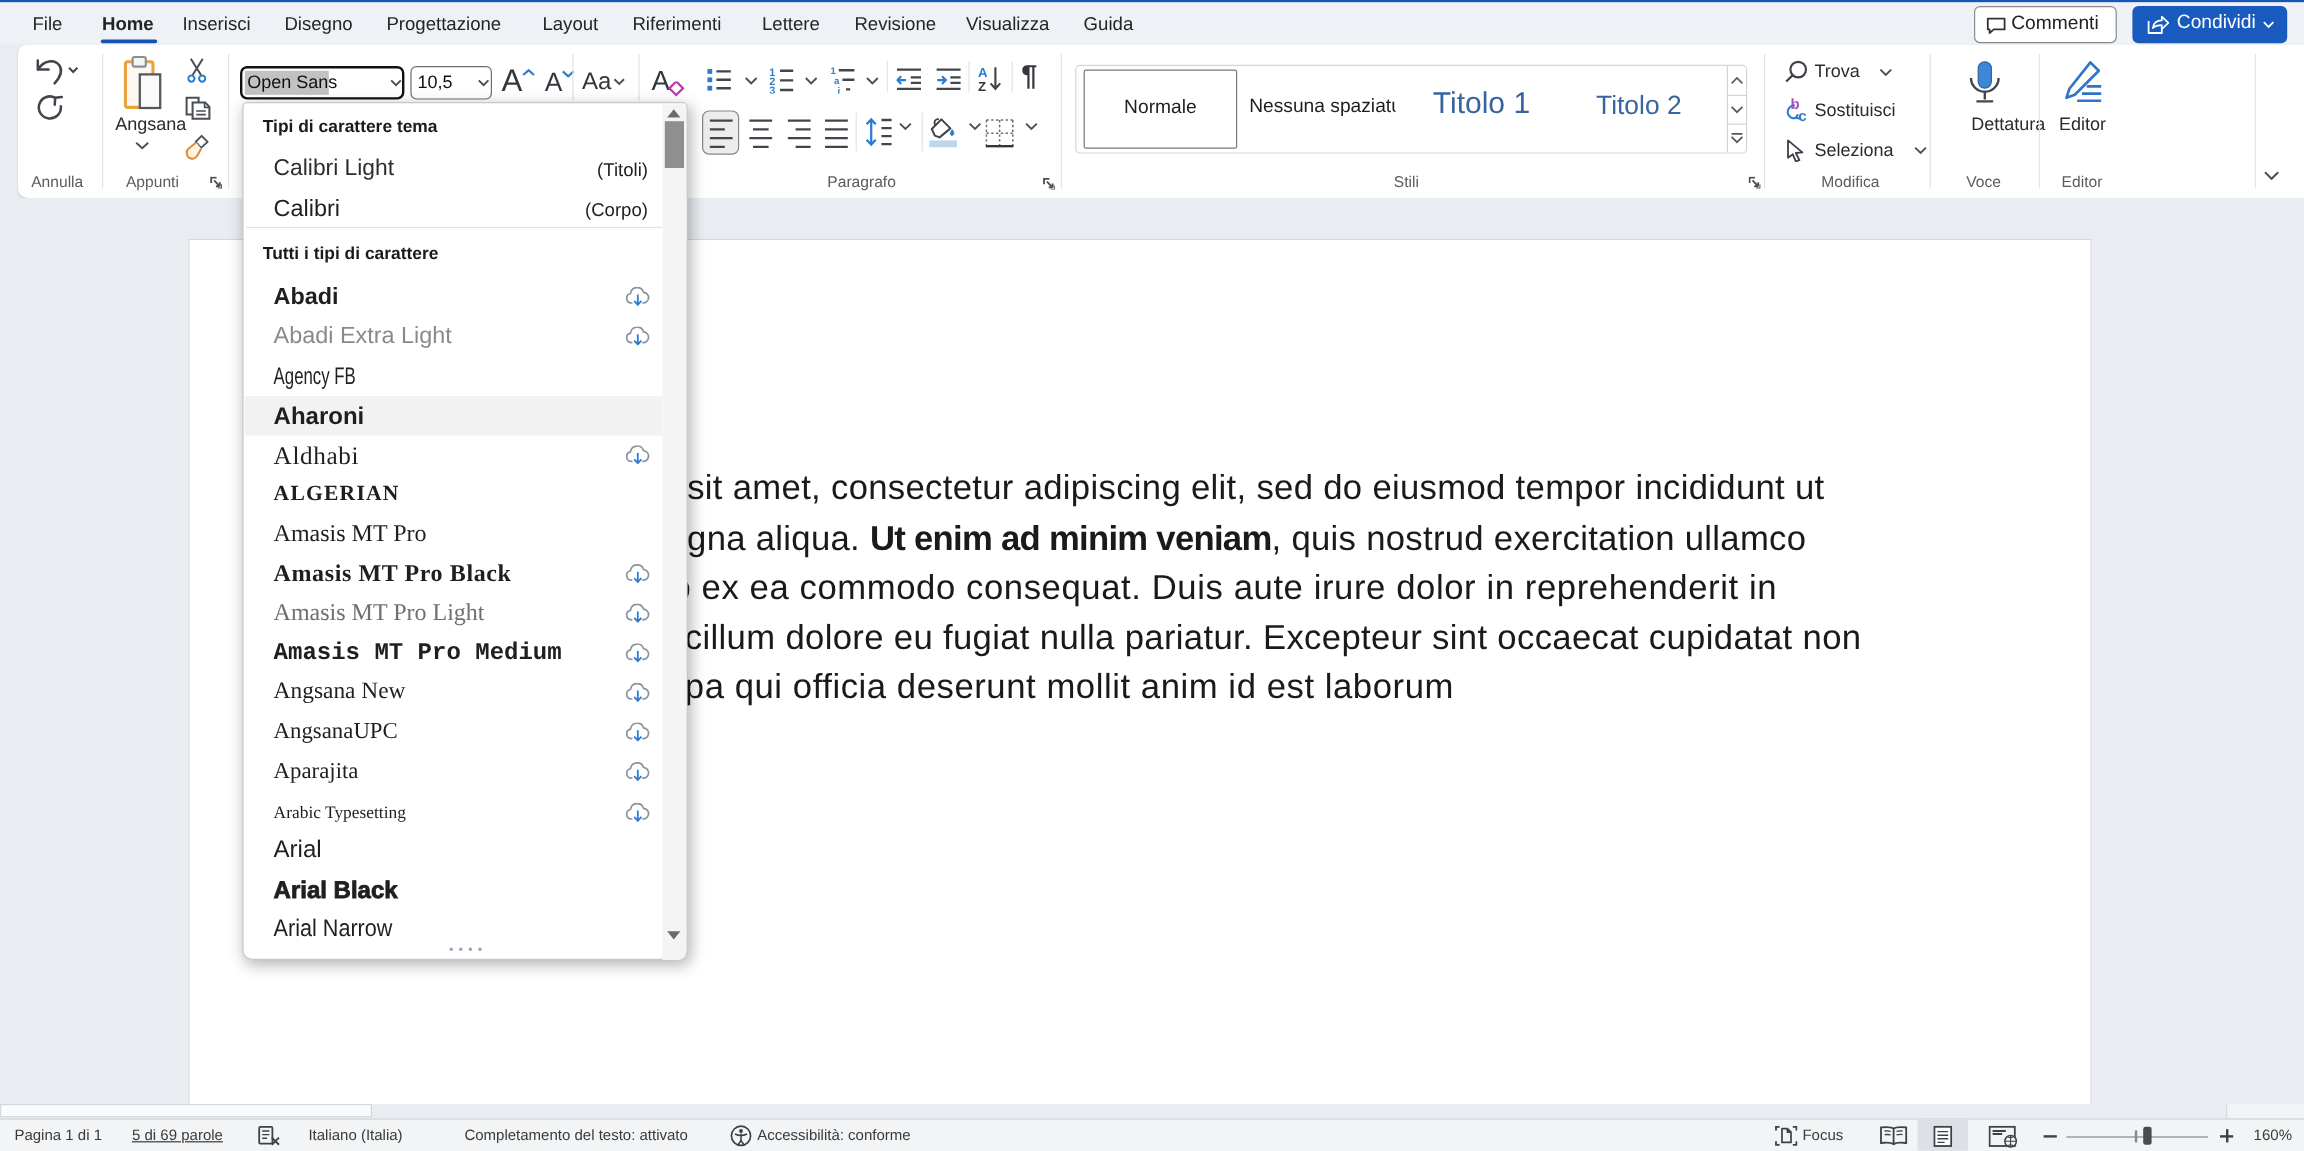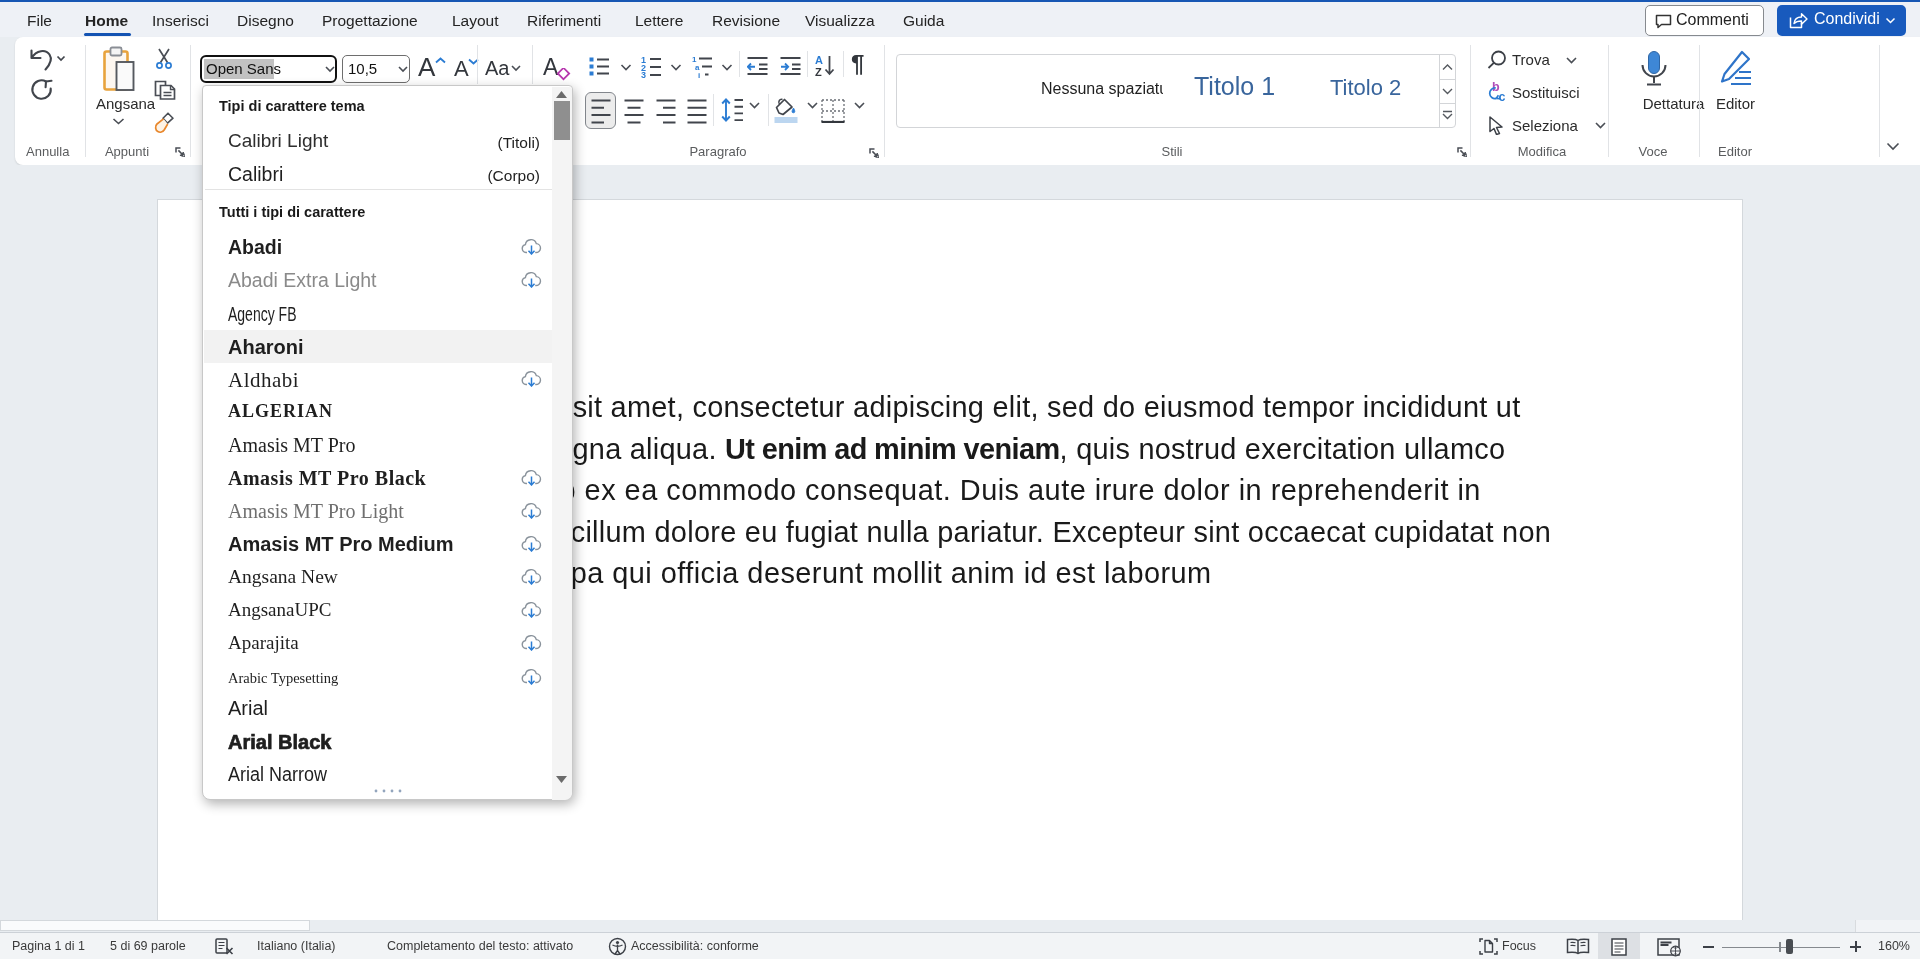--- a/index.html
+++ b/index.html
@@ -233,20 +233,23 @@
     </svg>
   <span class="glabel" style="left:668px; top:107px; width:70px; text-align:center;">Paragrafo</span>
   <svg class="abs" style="left:854px; top:111px;" width="10" height="10" viewBox="0 0 10 10">
     <path d="M1 5.5 V1 H5.5" fill="none" stroke="#4a4e55" stroke-width="1.5"></path>
     <path d="M3.4 3.4 L8.2 8.2 M8.2 8.2 V4.9 M8.2 8.2 H4.9" fill="none" stroke="#4a4e55" stroke-width="1.5"></path>
     <path d="M10 6.5 V10 H6.5" fill="none" stroke="#4a4e55" stroke-width="1.5"></path>
   </svg>
   <div class="vsep" style="left:869px;"></div>
 
   <div class="abs" style="left:881px; top:17px; width:560px; height:74px; background:#fff; border:1px solid #d3d5d8; border-radius:4px;">
+    <div class="abs" style="left:6px; top:3px; width:128px; height:66px; background:#fff; border:1.5px solid #76797e; border-radius:2px;">
+      <span class="abs" style="left:0; top:22px; width:126px; text-align:center; font-size:16px; color:#1f1f1f;">Normale</span>
+    </div>
     <div class="abs" style="left:143px; top:3px; width:123px; height:66px; overflow:hidden;">
       <span class="abs" style="left:1px; top:22px; font-size:16px; color:#1f1f1f; white-space:nowrap;">Nessuna spaziatu</span>
     </div>
     <span class="abs" style="left:297px; top:17px; font-size:25px; color:#39659c;">Titolo 1</span>
     <span class="abs" style="left:433px; top:20px; font-size:22px; color:#39659c;">Titolo 2</span>
     <div class="abs" style="left:542px; top:0; width:1px; height:72px; background:#d3d5d8;"></div>
     <div class="abs" style="left:543px; top:24px; width:15px; height:1px; background:#d3d5d8;"></div>
     <div class="abs" style="left:543px; top:48px; width:15px; height:1px; background:#d3d5d8;"></div>
     <svg class="abs" style="left:545px; top:9px;" width="11" height="7" viewBox="0 0 11 7">
         <path d="M1 5.5 L5.5 1 L10 5.5" fill="none" stroke="#55595f" stroke-width="1.4"></path>
@@ -320,21 +323,21 @@
 <div class="docline" id="dl3" style="left:304.7px; top:474.4px; letter-spacing:0.489px;">laboris nisi ut aliquip ex ea commodo consequat. Duis aute irure dolor in reprehenderit in</div>
 <div class="docline" id="dl4" style="left:311.0px; top:515.9px; letter-spacing:0.282px;">voluptate velit esse cillum dolore eu fugiat nulla pariatur. Excepteur sint occaecat cupidatat non</div>
 <div class="docline" id="dl5" style="left:310.4px; top:557.4px; letter-spacing:0.464px;">proident, sunt in culpa qui officia deserunt mollit anim id est laborum</div>
 
 <div id="hscroll">
     <div id="hthumb"></div>
     <div class="abs" style="left:1855px; top:0; width:65px; height:12px; background:#f1f3f6; border-left:1px solid #d8dbde;"></div>
   </div>
 <div id="statusbar">
   <span class="st" style="left:12px;">Pagina 1 di 1</span>
-  <span class="st" style="left:110px;">5 di 69 parole</span>
+  <span class="st" style="left:110px;text-decoration:underline;">5 di 69 parole</span>
   <svg class="abs" style="left:215px; top:5px;" width="19" height="17" viewBox="0 0 19 17">
     <rect x="1" y="1" width="11" height="14" rx="1" fill="none" stroke="#3c4047" stroke-width="1.5"></rect>
     <path d="M3.5 4.5 h6 M3.5 7.5 h6 M3.5 10.5 h4" stroke="#3c4047" stroke-width="1.2"></path>
     <path d="M11.5 10 l6 6 M17.5 10 l-6 6" stroke="#3c4047" stroke-width="1.6"></path>
   </svg>
   <span class="st" style="left:257px;">Italiano (Italia)</span>
   <span class="st" style="left:387px;">Completamento del testo: attivato</span>
   <svg class="abs" style="left:608px; top:4px;" width="19" height="19" viewBox="0 0 19 19">
     <circle cx="9.5" cy="9.5" r="8" fill="none" stroke="#3c4047" stroke-width="1.4"></circle>
     <circle cx="9.5" cy="5.5" r="1.6" fill="#3c4047"></circle>
@@ -394,21 +397,21 @@
 
   <div class="dditem" style="top:150px; font-size:19.5px; font-weight:bold;">Abadi</div>
   <div class="dditem" style="top:183px; font-size:19.5px; color:#8a8a8a;">Abadi Extra Light</div>
   <div class="dditem" style="top:217px; font-size:20px; transform:scaleX(0.7); transform-origin:0 0;">Agency FB</div>
   <div class="dditem" style="top:249.5px; font-size:20px; font-weight:bold;">Aharoni</div>
   <div class="dditem" style="top:282px; font-size:21px; letter-spacing:0.5px; font-family:'Liberation Serif',serif;">Aldhabi</div>
   <div class="dditem" style="top:315px; font-size:18px; font-family:'Liberation Serif',serif; font-weight:bold; letter-spacing:1px;">ALGERIAN</div>
   <div class="dditem" style="top:348px; font-size:20px; font-family:'Liberation Serif',serif;">Amasis MT Pro</div>
   <div class="dditem" style="top:381px; font-size:20px; letter-spacing:0.5px; font-family:'Liberation Serif',serif; font-weight:bold;">Amasis MT Pro Black</div>
   <div class="dditem" style="top:414px; font-size:20px; font-family:'Liberation Serif',serif; color:#6f6f6f;">Amasis MT Pro Light</div>
-  <div class="dditem" style="top:447px; font-size:20px; font-family:Liberation Sans, sans-serif; font-weight:bold;">Amasis MT Pro Medium</div>
+  <div class="dditem" style="top:447px; font-size:20px; font-family:Liberation Mono, monospace; font-weight:bold;">Amasis MT Pro Medium</div>
   <div class="dditem" style="top:480px; font-size:19.5px; font-family:'Liberation Serif',serif;">Angsana New</div>
   <div class="dditem" style="top:513px; font-size:19px; font-family:'Liberation Serif',serif;">AngsanaUPC</div>
   <div class="dditem" style="top:546px; font-size:19px; font-family:'Liberation Serif',serif;">Aparajita</div>
   <div class="dditem" style="top:584px; font-size:14.5px; font-family:'Liberation Serif',serif;">Arabic Typesetting</div>
   <div class="dditem" style="top:611px; font-size:20px;">Arial</div>
   <div class="dditem" style="top:644.5px; font-size:20px; font-weight:bold; -webkit-text-stroke:0.7px #1f1f1f;">Arial Black</div>
   <div class="dditem" style="top:676.5px; font-size:20px; transform:scaleX(0.9); transform-origin:0 0;">Arial Narrow</div>
 
   <svg class="cloud" style="top:153px;" width="21" height="16" viewBox="0 0 21 16">
       <path d="M6 13.5 H5 a4 4 0 0 1 -0.6 -7.9 a5.6 5.6 0 0 1 10.9 -1 a3.6 3.6 0 0 1 -0.6 8.9 h-0.5" fill="none" stroke="#8a939c" stroke-width="1.4"></path>

